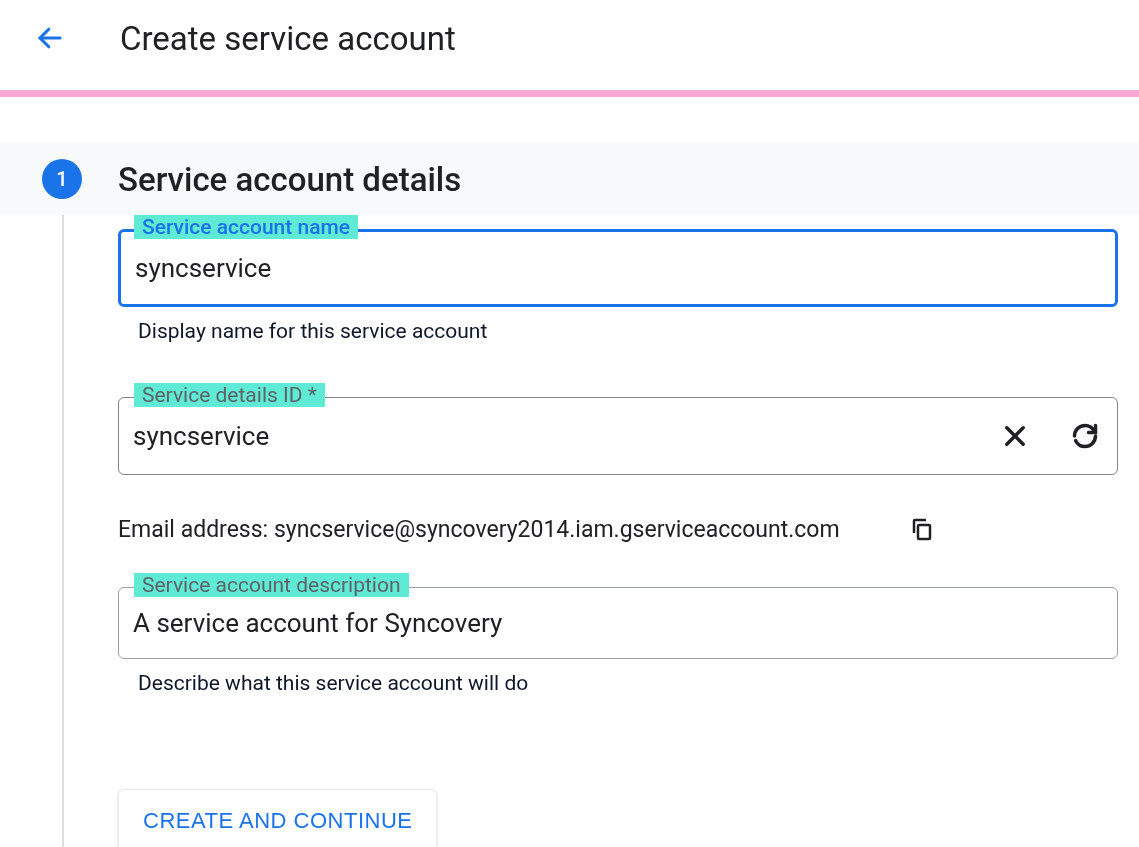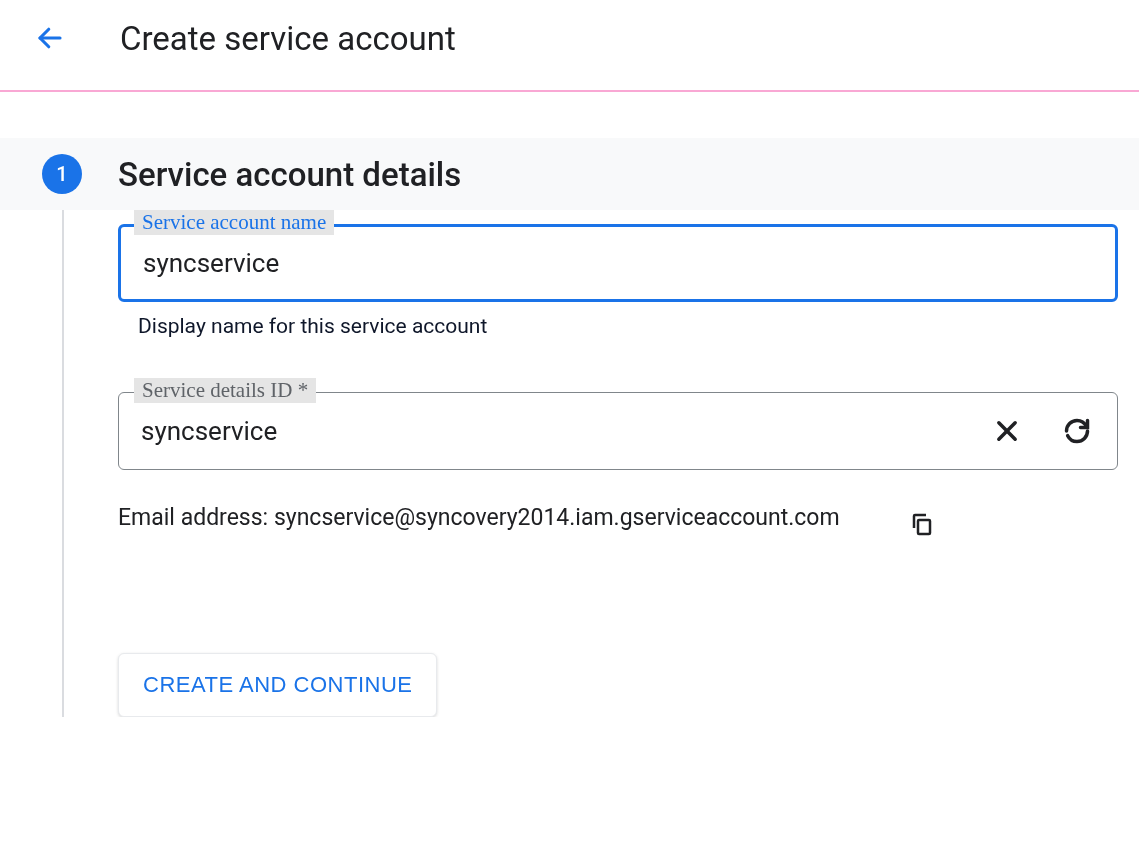--- a/index.html
+++ b/index.html
@@ -1,21 +1,21 @@
 <!DOCTYPE html>
 <html><head>
 <meta charset="utf-8">
 <style>
   * { box-sizing: border-box; }
   html, body { margin:0; padding:0; font-family: Roboto, "Helvetica Neue", Arial, sans-serif; color:#202124; background:#fff; }
   body { width:1139px; }
 
   .header {
     display:flex; align-items:center; padding:18px 30px 32px 30px;
-    border-bottom:2px solid #f9a8d4;
+    border-bottom:7px solid #f9a8d4;
   }
   .back-btn { width:40px; height:40px; display:flex; align-items:center; justify-content:center; cursor:pointer; margin-right:50px; }
   .page-title { font-size:33px; font-weight:400; letter-spacing:0; }
 
   .content { padding-top:46px; }
 
   .step-header {
     display:flex; align-items:center; background:#f8f9fa; padding:16px 0 16px 42px;
   }
   .step-circle {
@@ -25,38 +25,38 @@
   }
   .step-title { font-size:33px; font-weight:500; }
 
   .step-body { padding-left:62px; position:relative; }
   .step-line { position:absolute; left:62px; top:0; bottom:0; width:2px; background:#dadce0; }
   .step-inner { margin-left:56px; width:1000px; padding-top:14px; }
 
   .field { position:relative; margin-bottom:10px; }
   .field-box {
     border:1px solid #80868b; border-radius:6px; height:78px;
-    display:flex; align-items:center; padding:0 20px;
+    display:flex; align-items:center; padding:0 12px;
   }
   .field.focused .field-box { border:3px solid #1a73e8; }
   .field-label-notch {
-    position:absolute; top:-14px; left:16px; background:#e5e5e5; padding:0 8px;
-    font-size:21px; color:#5f6368;font-family:Liberation Serif, serif;
+    position:absolute; top:-14px; left:16px; background:#5eead4; padding:0 8px;
+    font-size:21px; color:#5f6368;
   }
   .field.focused .field-label-notch { color:#1a73e8; font-weight:500; }
   .field-input {
     border:none; outline:none; font-size:26px; width:100%; background:transparent; color:#202124;
     font-family:inherit;
   }
   .field-help { font-size:21px; color:#0f172a; margin:12px 0 0 20px; }
 
   .field-id { margin-top:54px; }
   .field-id .field-box .icons { display:flex; gap:30px; margin-left:auto; }
 
-  .email-row { display:flex; align-items:flex-start; margin-top:34px; margin-bottom:25px;gap:44px; }
+  .email-row { display:flex; align-items:center; margin-top:34px; margin-bottom:38px;gap:44px; }
   .email-label { font-size:23px; }
   .icon-btn { width:40px; height:40px; display:flex; align-items:center; justify-content:center; cursor:pointer; }
   .copy-icon-wrap { margin-left:18px; }
 
   .field-desc { margin-top:36px; }
   .field-desc .field-box { height:72px; border-color:#9aa0a6; }
 
   .create-btn {
     margin-top:84px; display:inline-block; padding:18px 24px; background:#fff;
     border:1px solid #e8eaed; border-radius:6px; box-shadow:0 1px 3px rgba(60,64,67,0.2);
@@ -121,18 +121,25 @@
           <span>Email address: </span><span>syncservice@syncovery2014.iam.gserviceaccount.com</span>
         </span>
         <div class="icon-btn copy-icon-wrap">
           <svg width="24" height="26" viewBox="0 0 24 24" fill="none" stroke="#202124" stroke-width="2.5">
               <rect x="8" y="8" width="12" height="14" rx="1"></rect>
               <path d="M4 16 V4 a1 1 0 0 1 1-1 h11"></path>
             </svg>
         </div>
       </div>
 
+      <div class="field field-desc">
+        <div class="field-label-notch">Service account description</div>
+        <div class="field-box">
+          <input class="field-input" value="A service account for Syncovery" style="">
+        </div>
+        <div class="field-help">Describe what this service account will do</div>
+      </div>
 
       <button class="create-btn">CREATE AND CONTINUE</button>
 
     </div>
   </div>
 </div>
 
 </body></html>

